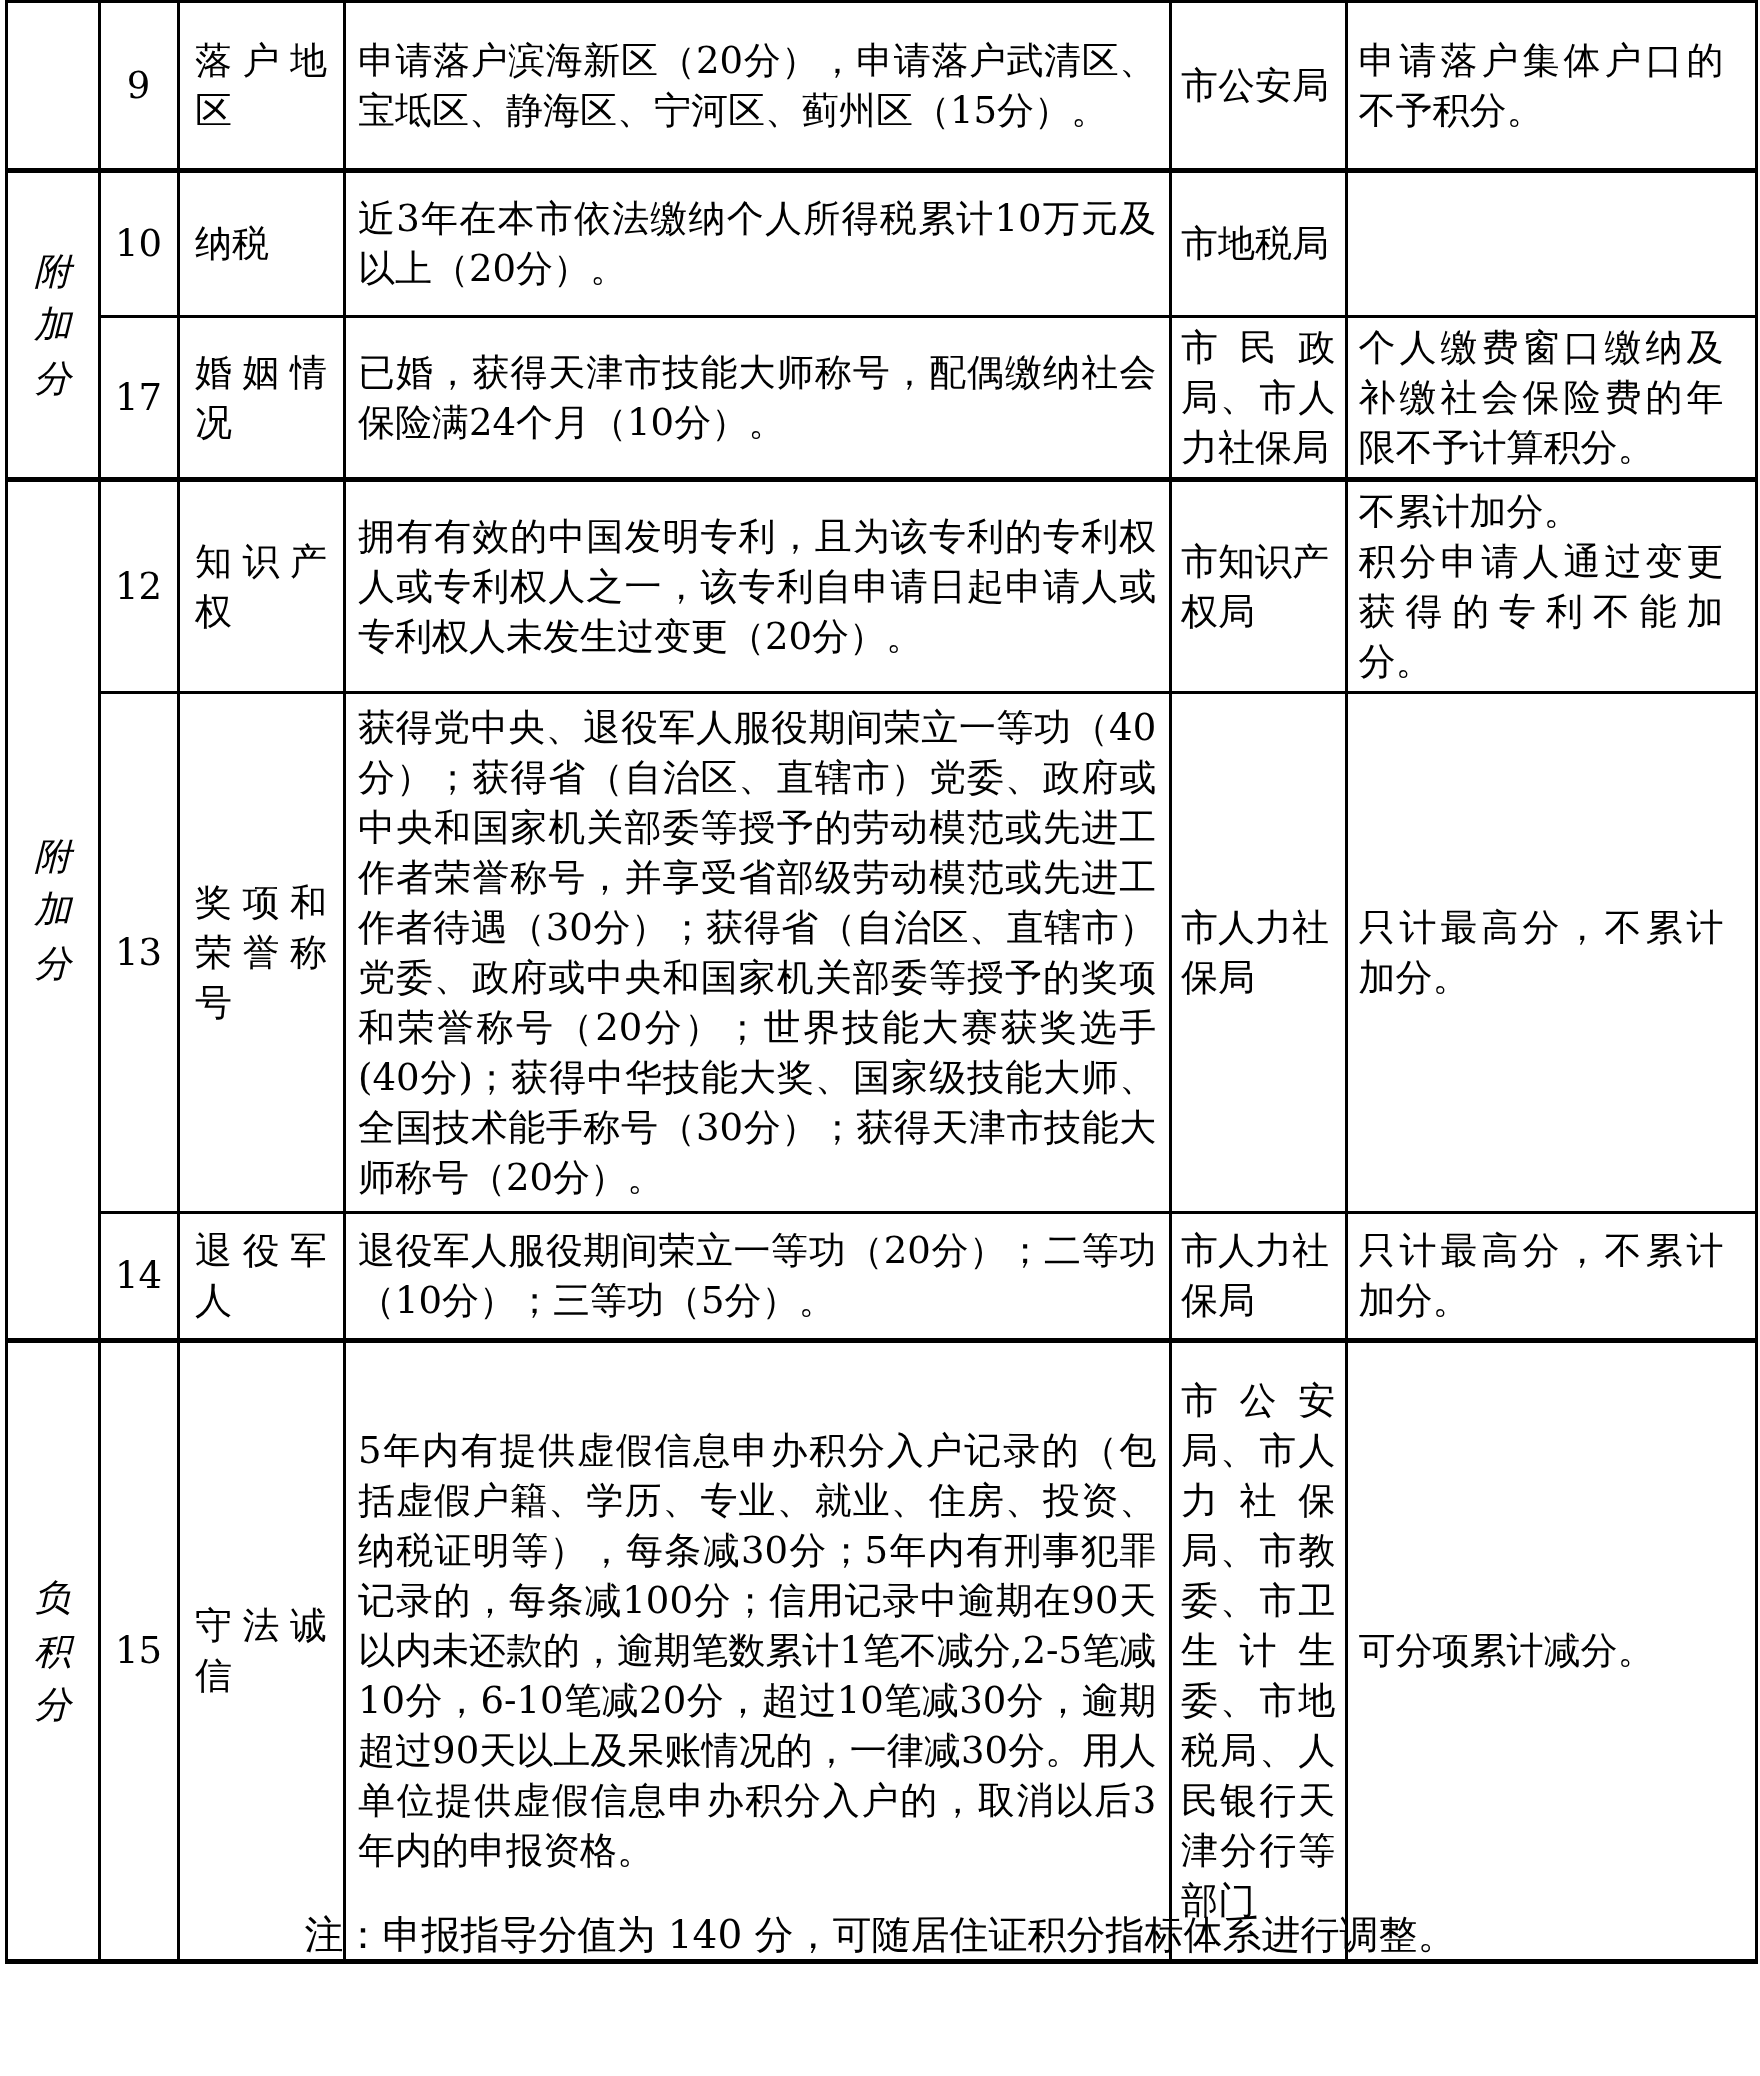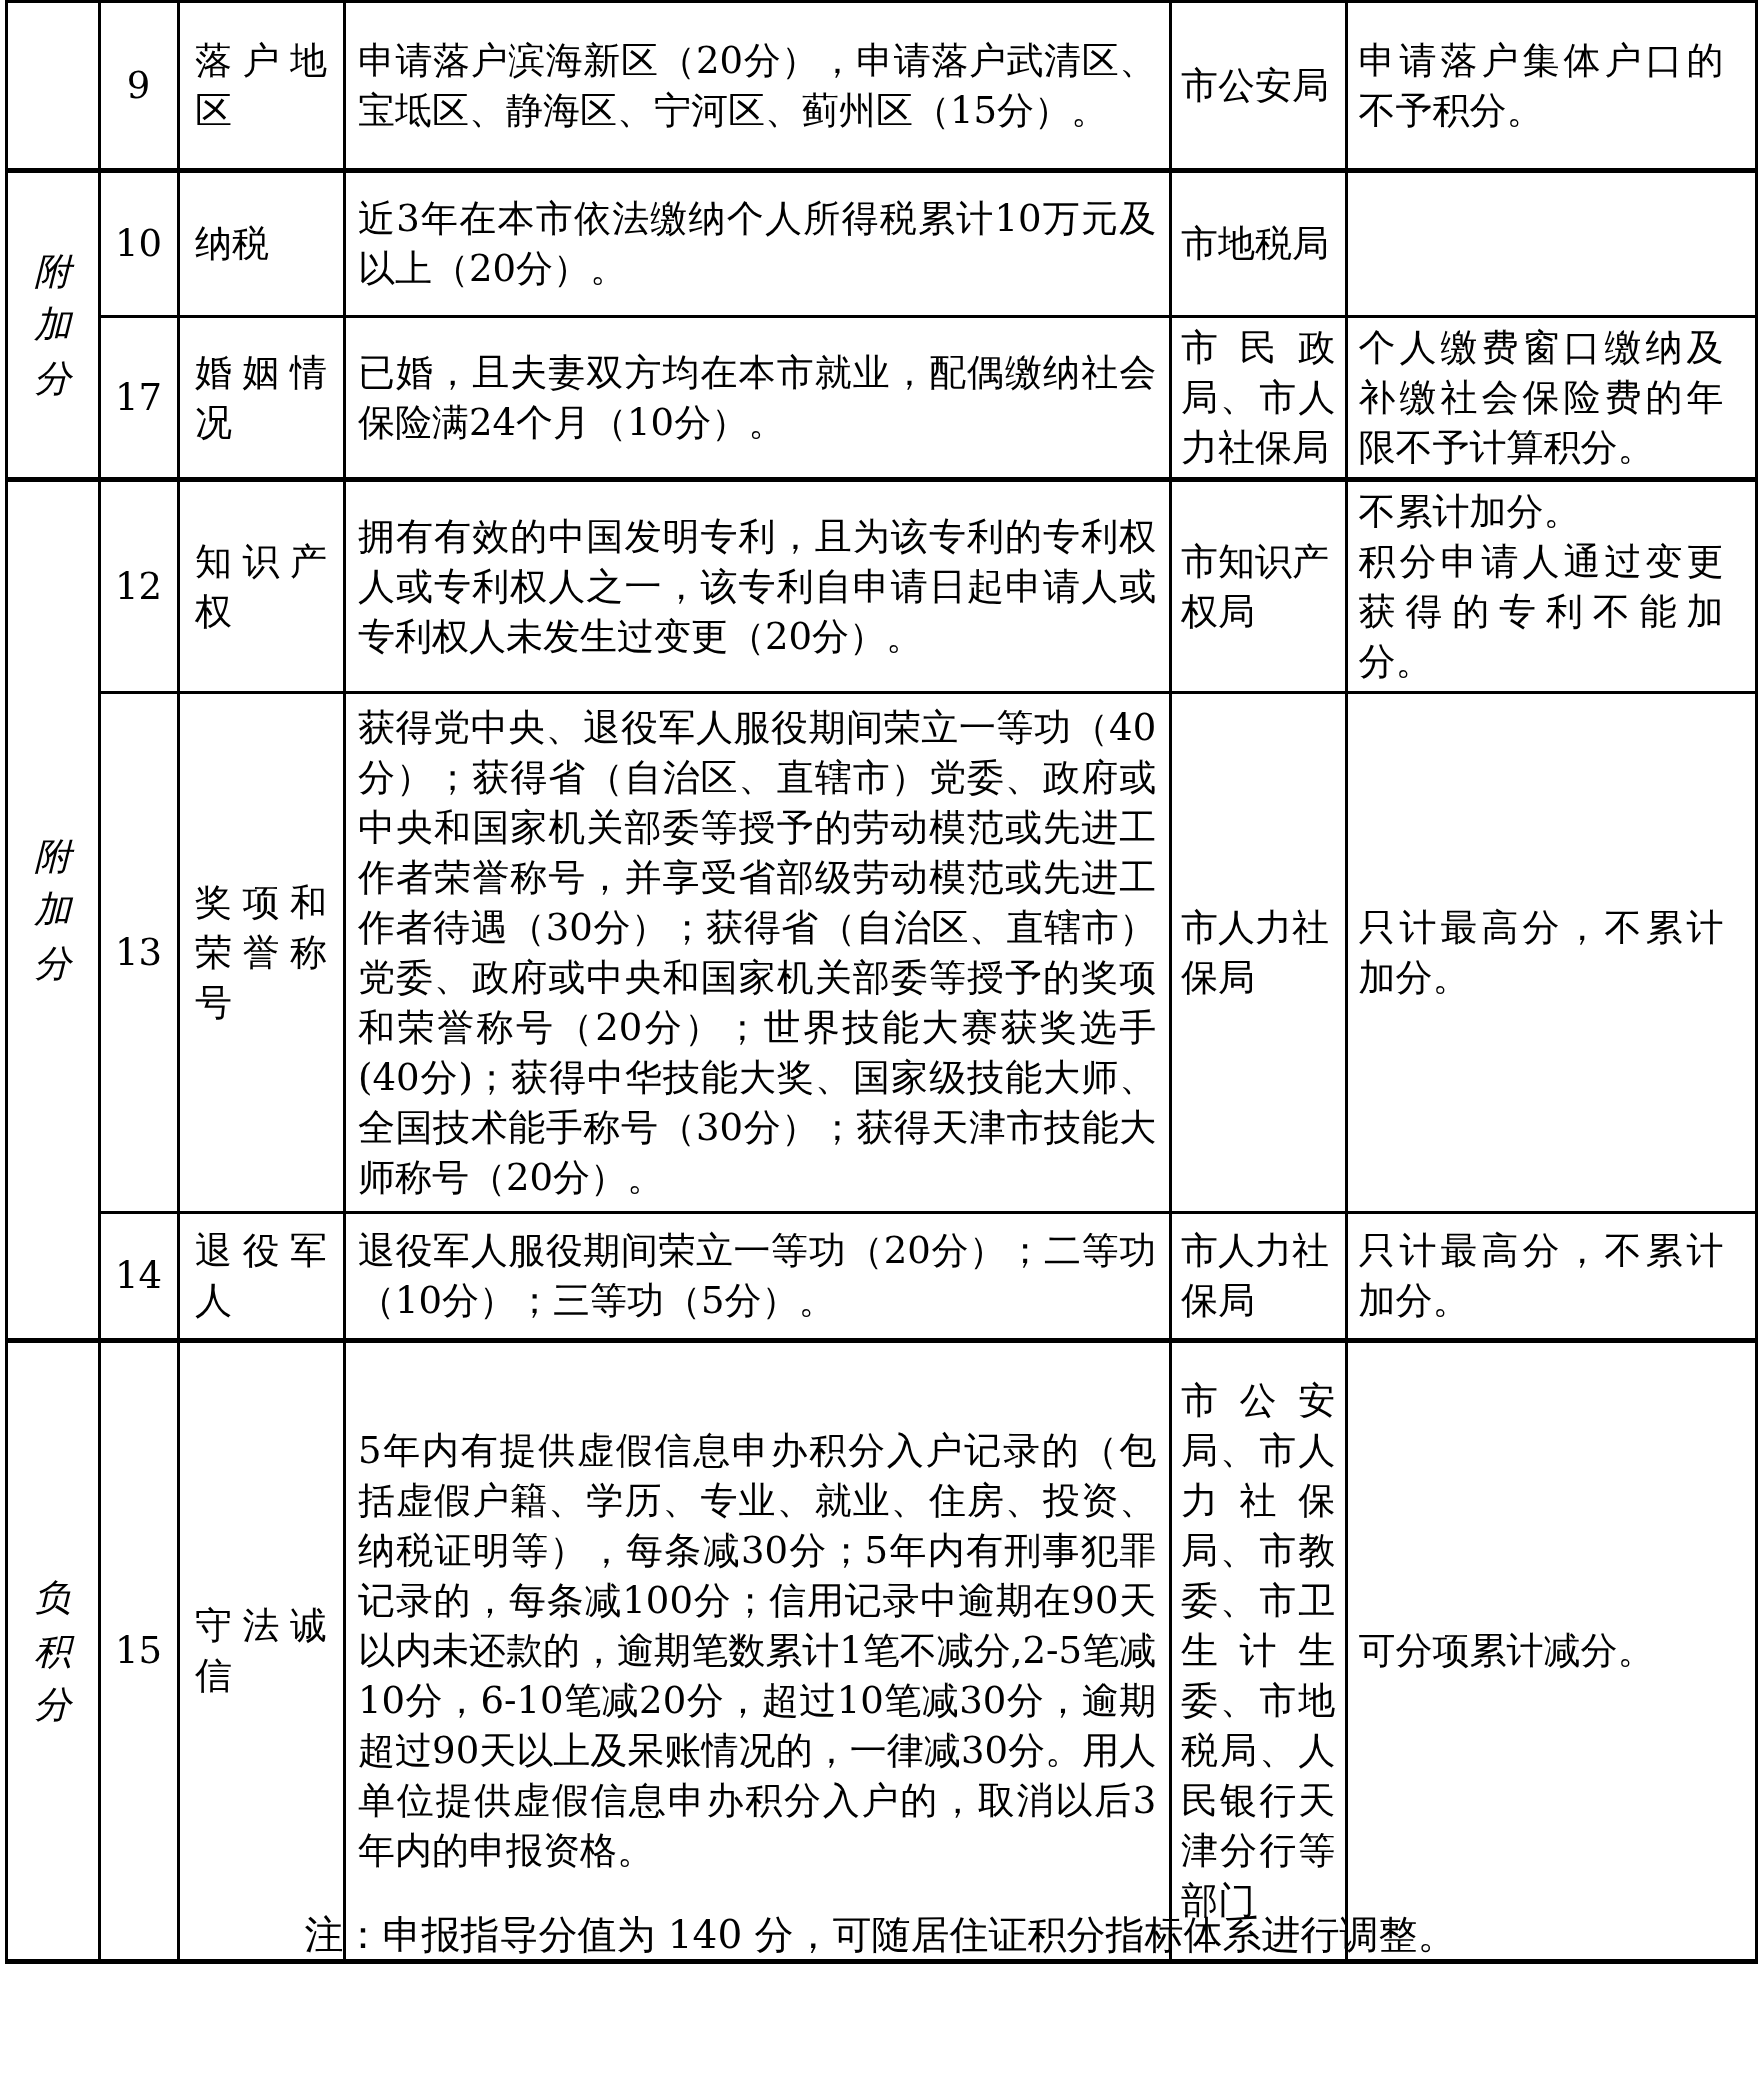--- a/index.html
+++ b/index.html
@@ -116,21 +116,21 @@
       <td class="num-cell">10</td>
       <td class="item-cell">纳税</td>
       <td class="desc-cell">近3年在本市依法缴纳个人所得税累计10万元及以上（20分）。</td>
       <td class="dept-cell dept-center">市地税局</td>
       <td class="note-cell"></td>
     </tr>
 
     <tr class="r11">
       <td class="num-cell">17</td>
       <td class="item-cell">婚姻情况</td>
-      <td class="desc-cell">已婚，且夫妻双方均在本市就业，配偶缴纳社会保险满24个月（10分）。</td>
+      <td class="desc-cell">已婚，获得天津市技能大师称号，配偶缴纳社会保险满24个月（10分）。</td>
       <td class="dept-cell dept-justify">市民政局、市人力社保局</td>
       <td class="note-cell">个人缴费窗口缴纳及补缴社会保险费的年限不予计算积分。</td>
     </tr>
 
     <tr class="r12 section">
       <td class="group-cell" rowspan="3">
         <div class="group-inner">附加分</div>
       </td>
       <td class="num-cell">12</td>
       <td class="item-cell">知识产权</td>

